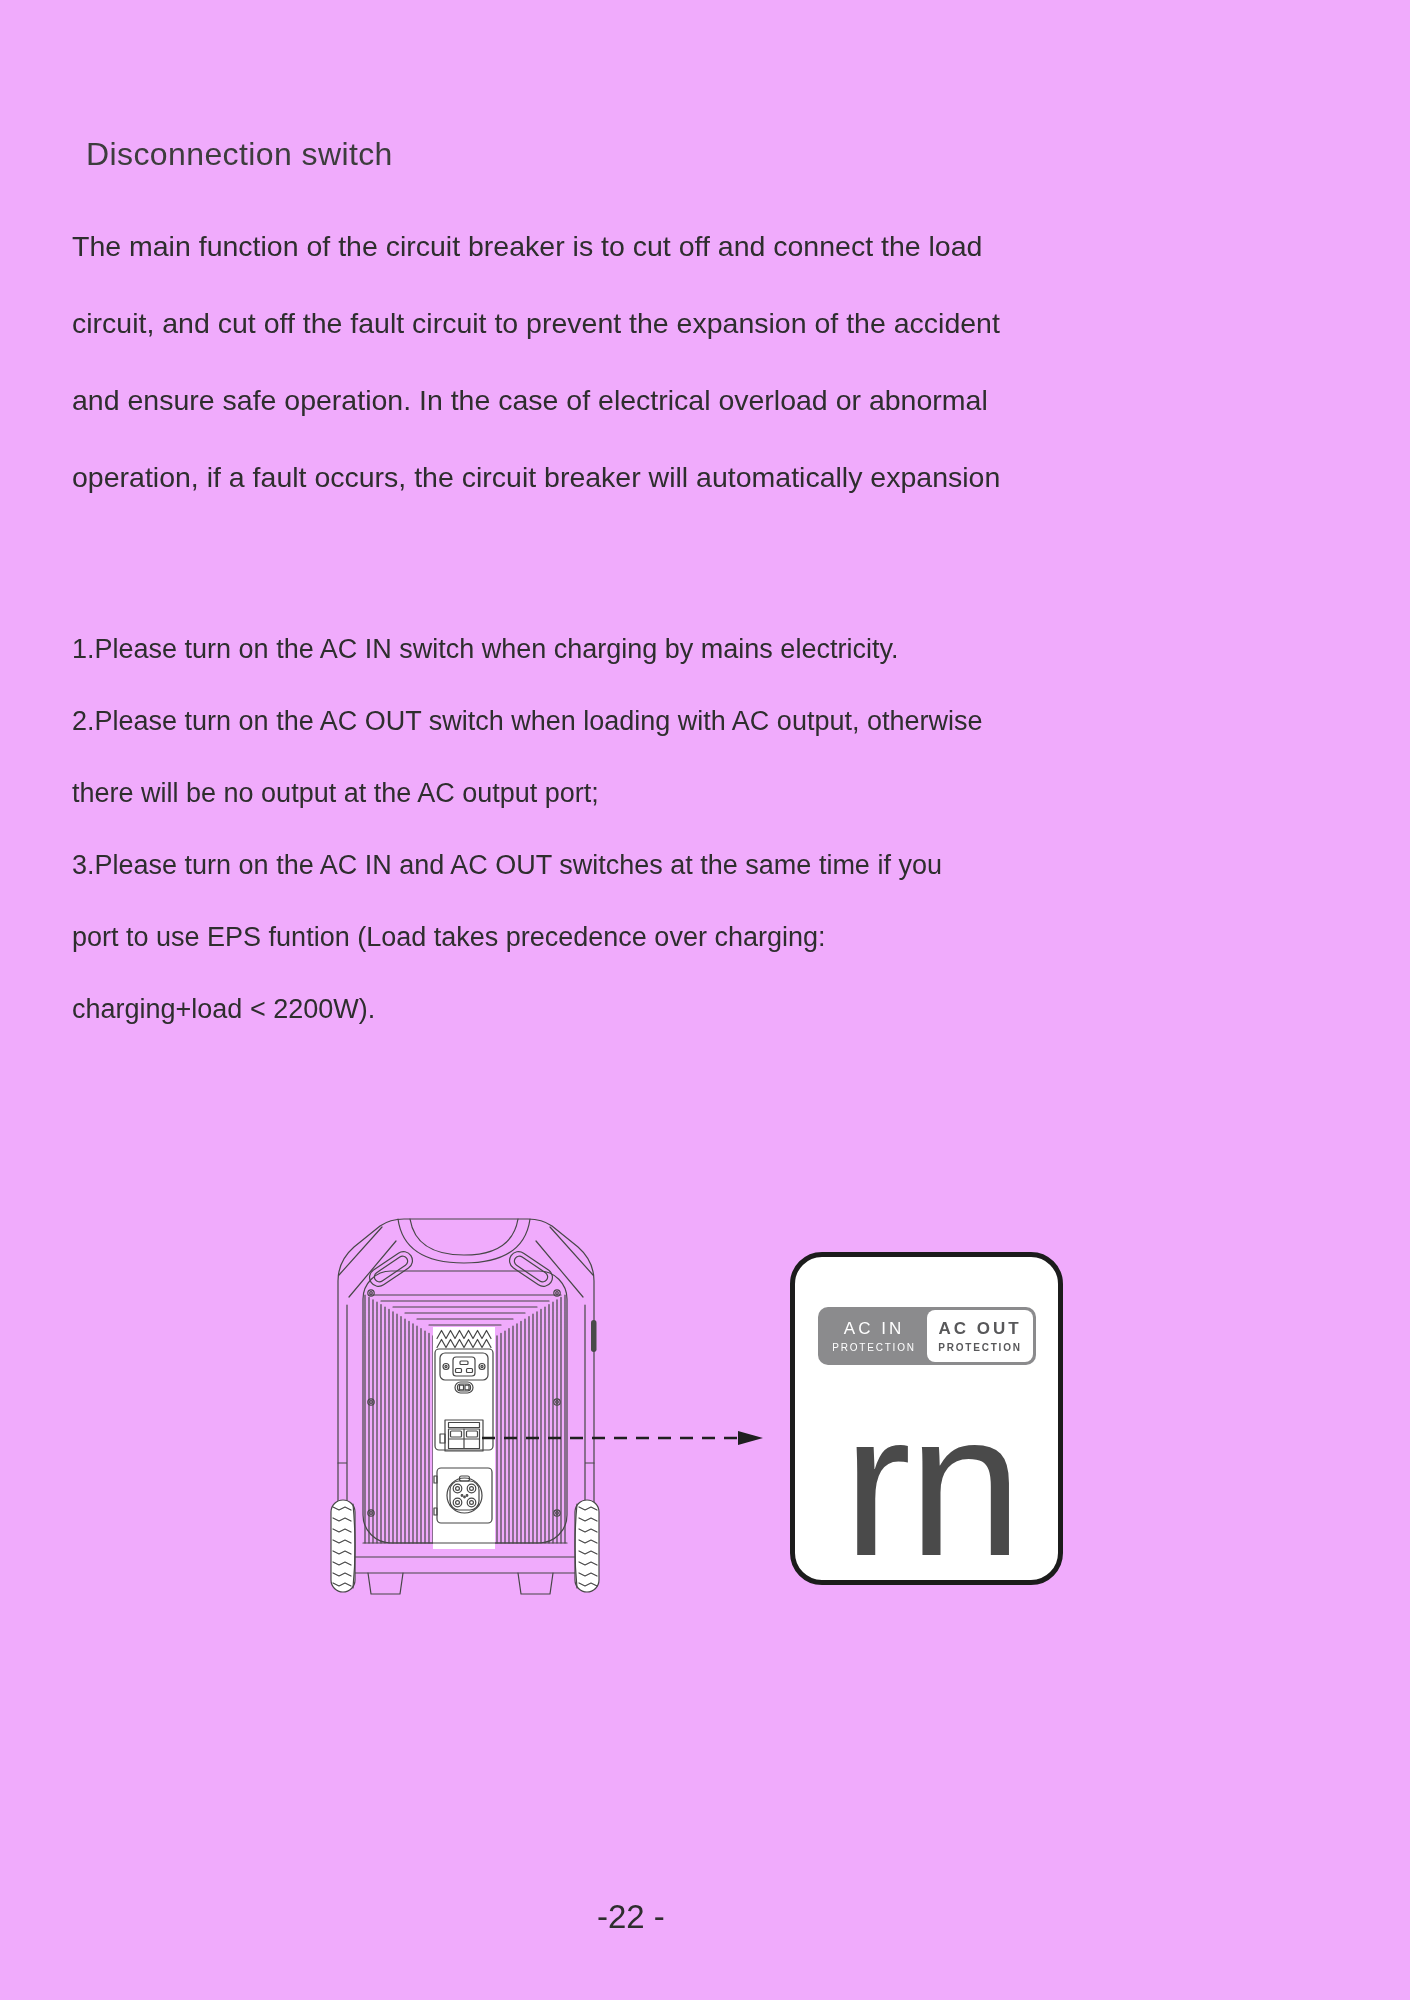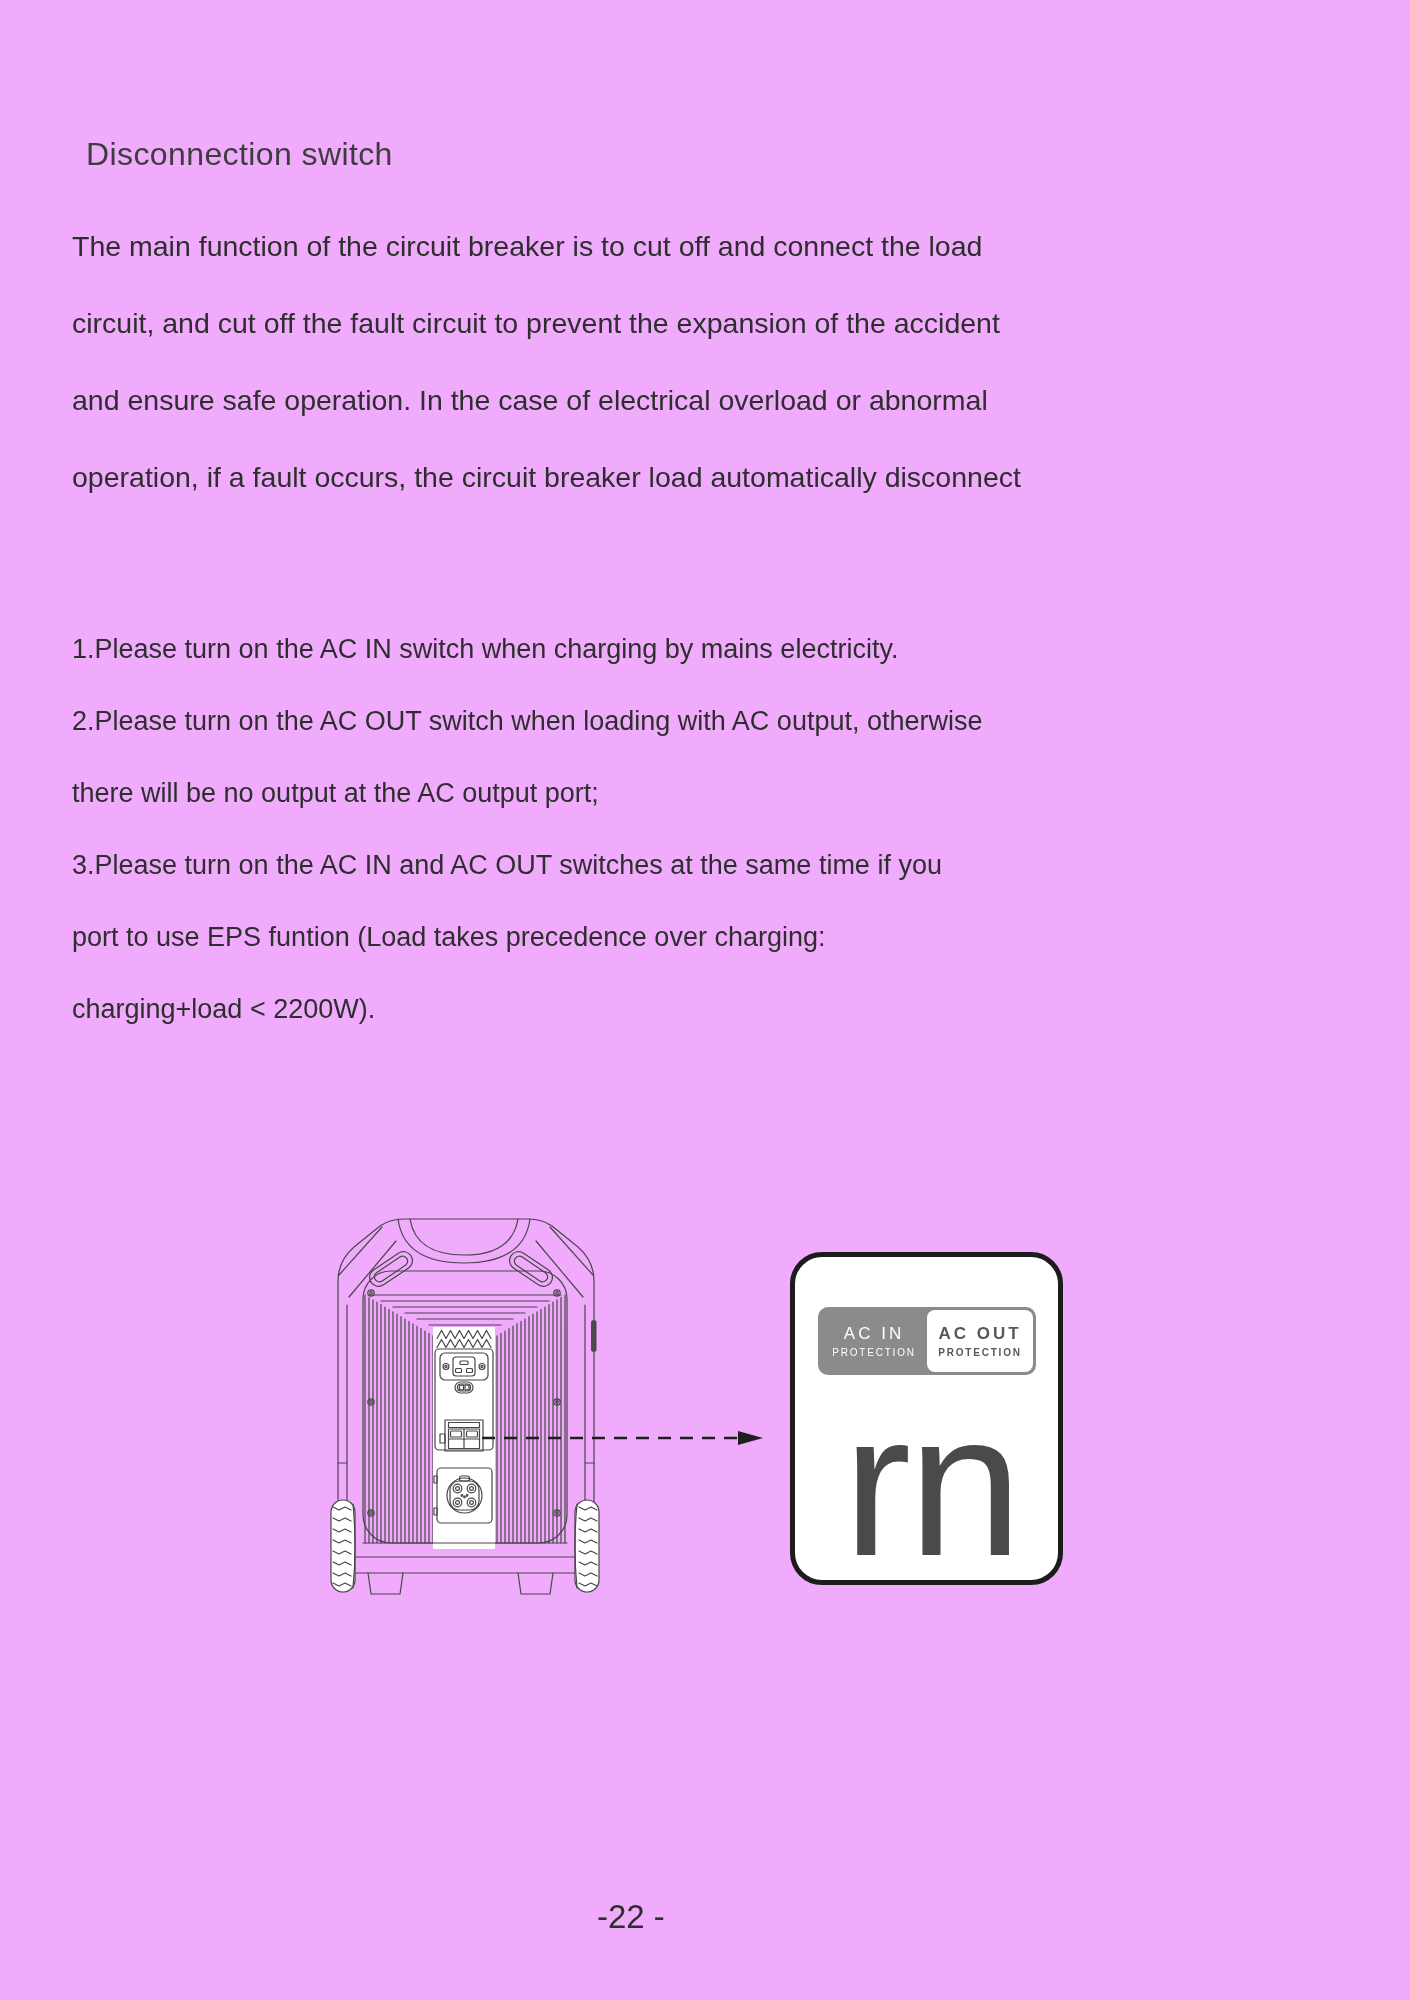--- a/index.html
+++ b/index.html
@@ -24,21 +24,21 @@
   
   .device-svg { position:absolute; left:336px; top:1217px; overflow:visible; }
   .arrow-svg  { position:absolute; left:480px; top:1426px; overflow:visible; }
 
   .callout {
     position:absolute; left:790px; top:1252px; width:273px; height:333px;
     background:#ffffff; border:5px solid #1c1c1c; border-radius:32px;
     box-sizing:border-box;
   }
   .badge {
-    position:absolute; left:23px; top:50px; width:218px; height:68px;
+    position:absolute; left:23px; top:50px; width:218px; height:58px;
     background:#8b8b8d; border-radius:10px;
   }
   .badge-left {
     position:absolute; left:0; top:0; width:112px; height:100%;
     display:flex; flex-direction:column; justify-content:center; align-items:center;
     gap:3px; color:#ffffff;
   }
   .badge-right {
     position:absolute; left:109px; top:3px; right:3px; bottom:3px;
     background:#ffffff; border-radius:8px;
@@ -64,21 +64,21 @@
 <body>
 
 <div class="page">
 
   <div class="page-title">Disconnection switch</div>
 
   <div class="paragraph">
     <div class="textline">The main function of the circuit breaker is to cut off and connect the load</div>
     <div class="textline">circuit, and cut off the fault circuit to prevent the expansion of the accident</div>
     <div class="textline">and ensure safe operation. In the case of electrical overload or abnormal</div>
-    <div class="textline">operation, if a fault occurs, the circuit breaker load automatically disconnect</div>
+    <div class="textline">operation, if a fault occurs, the circuit breaker will automatically expansion</div>
   </div>
 
   <div class="instr-list">
     <div class="textline">1.Please turn on the AC IN switch when charging by mains electricity.</div>
     <div class="textline">2.Please turn on the AC OUT switch when loading with AC output, otherwise</div>
     <div class="textline">there will be no output at the AC output port;</div>
     <div class="textline">3.Please turn on the AC IN and AC OUT switches at the same time if you</div>
     <div class="textline">port to use EPS funtion (Load takes precedence over charging:</div>
     <div class="textline">charging+load &lt; 2200W).</div>
   </div>

